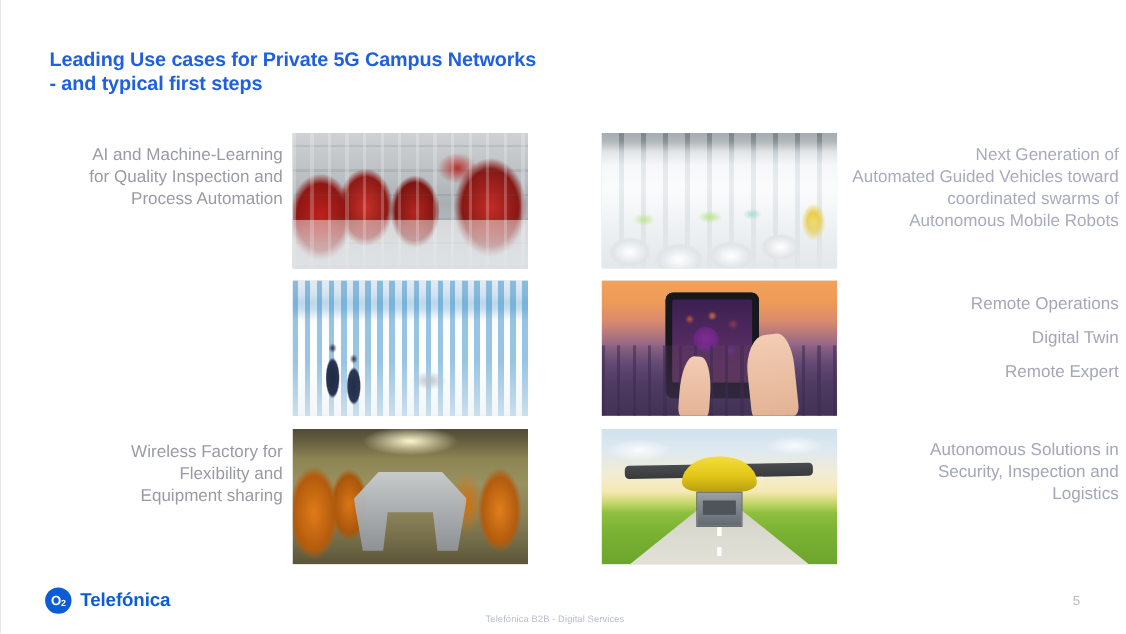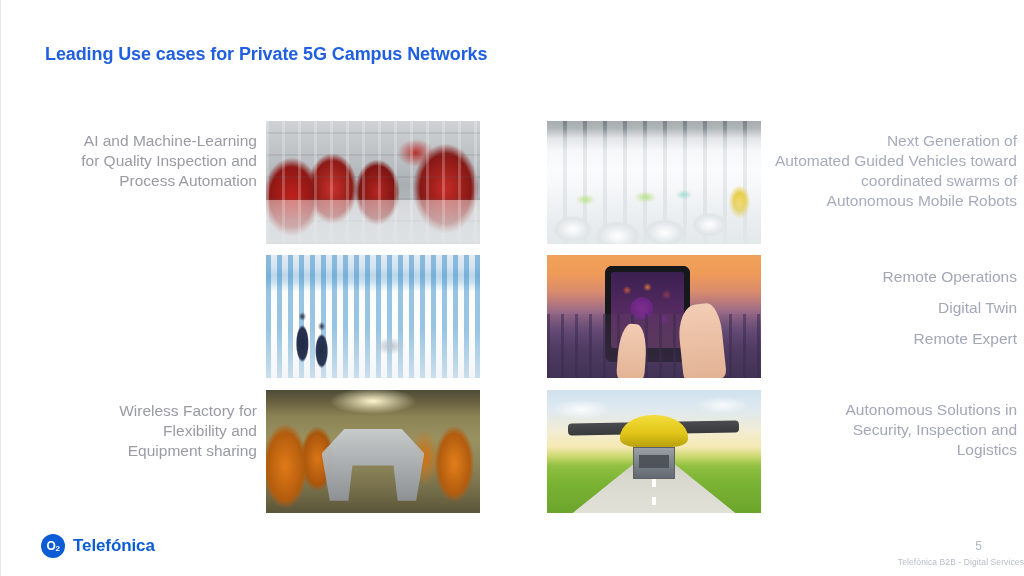--- a/index.html
+++ b/index.html
@@ -376,42 +376,43 @@
   }
   .logo-word {
     color: #0b5cd5;
     font-size: 17px;
     font-weight: bold;
     letter-spacing: -0.1px;
   }
   .footer-note {
     position: absolute;
     left: 0;
-    right: 0;
+    right: 16px;
     top: 557px;
-    text-align: right;
+    text-align: center;
     color: #b9bccb;
     font-size: 8.5px;
     letter-spacing: 0.1px;
   }
   .page-number {
     position: absolute;
     right: 42px;
     top: 539px;
     color: #b3b7c7;
     font-size: 12px;
   }
 </style>
 </head>
 <body>
 
 <div class="slide">
 
   <div class="slide-title">
     <span class="tline">Leading Use cases for Private 5G Campus Networks</span>
+    <span class="tline">- and typical first steps</span>
   </div>
 
   <div class="content">
 
     <div class="row row-0">
       <div class="caption caption-left cap-ml-0">AI and Machine-Learning
 for Quality Inspection and
 Process Automation</div>
 
       <div class="photo photo-left">

